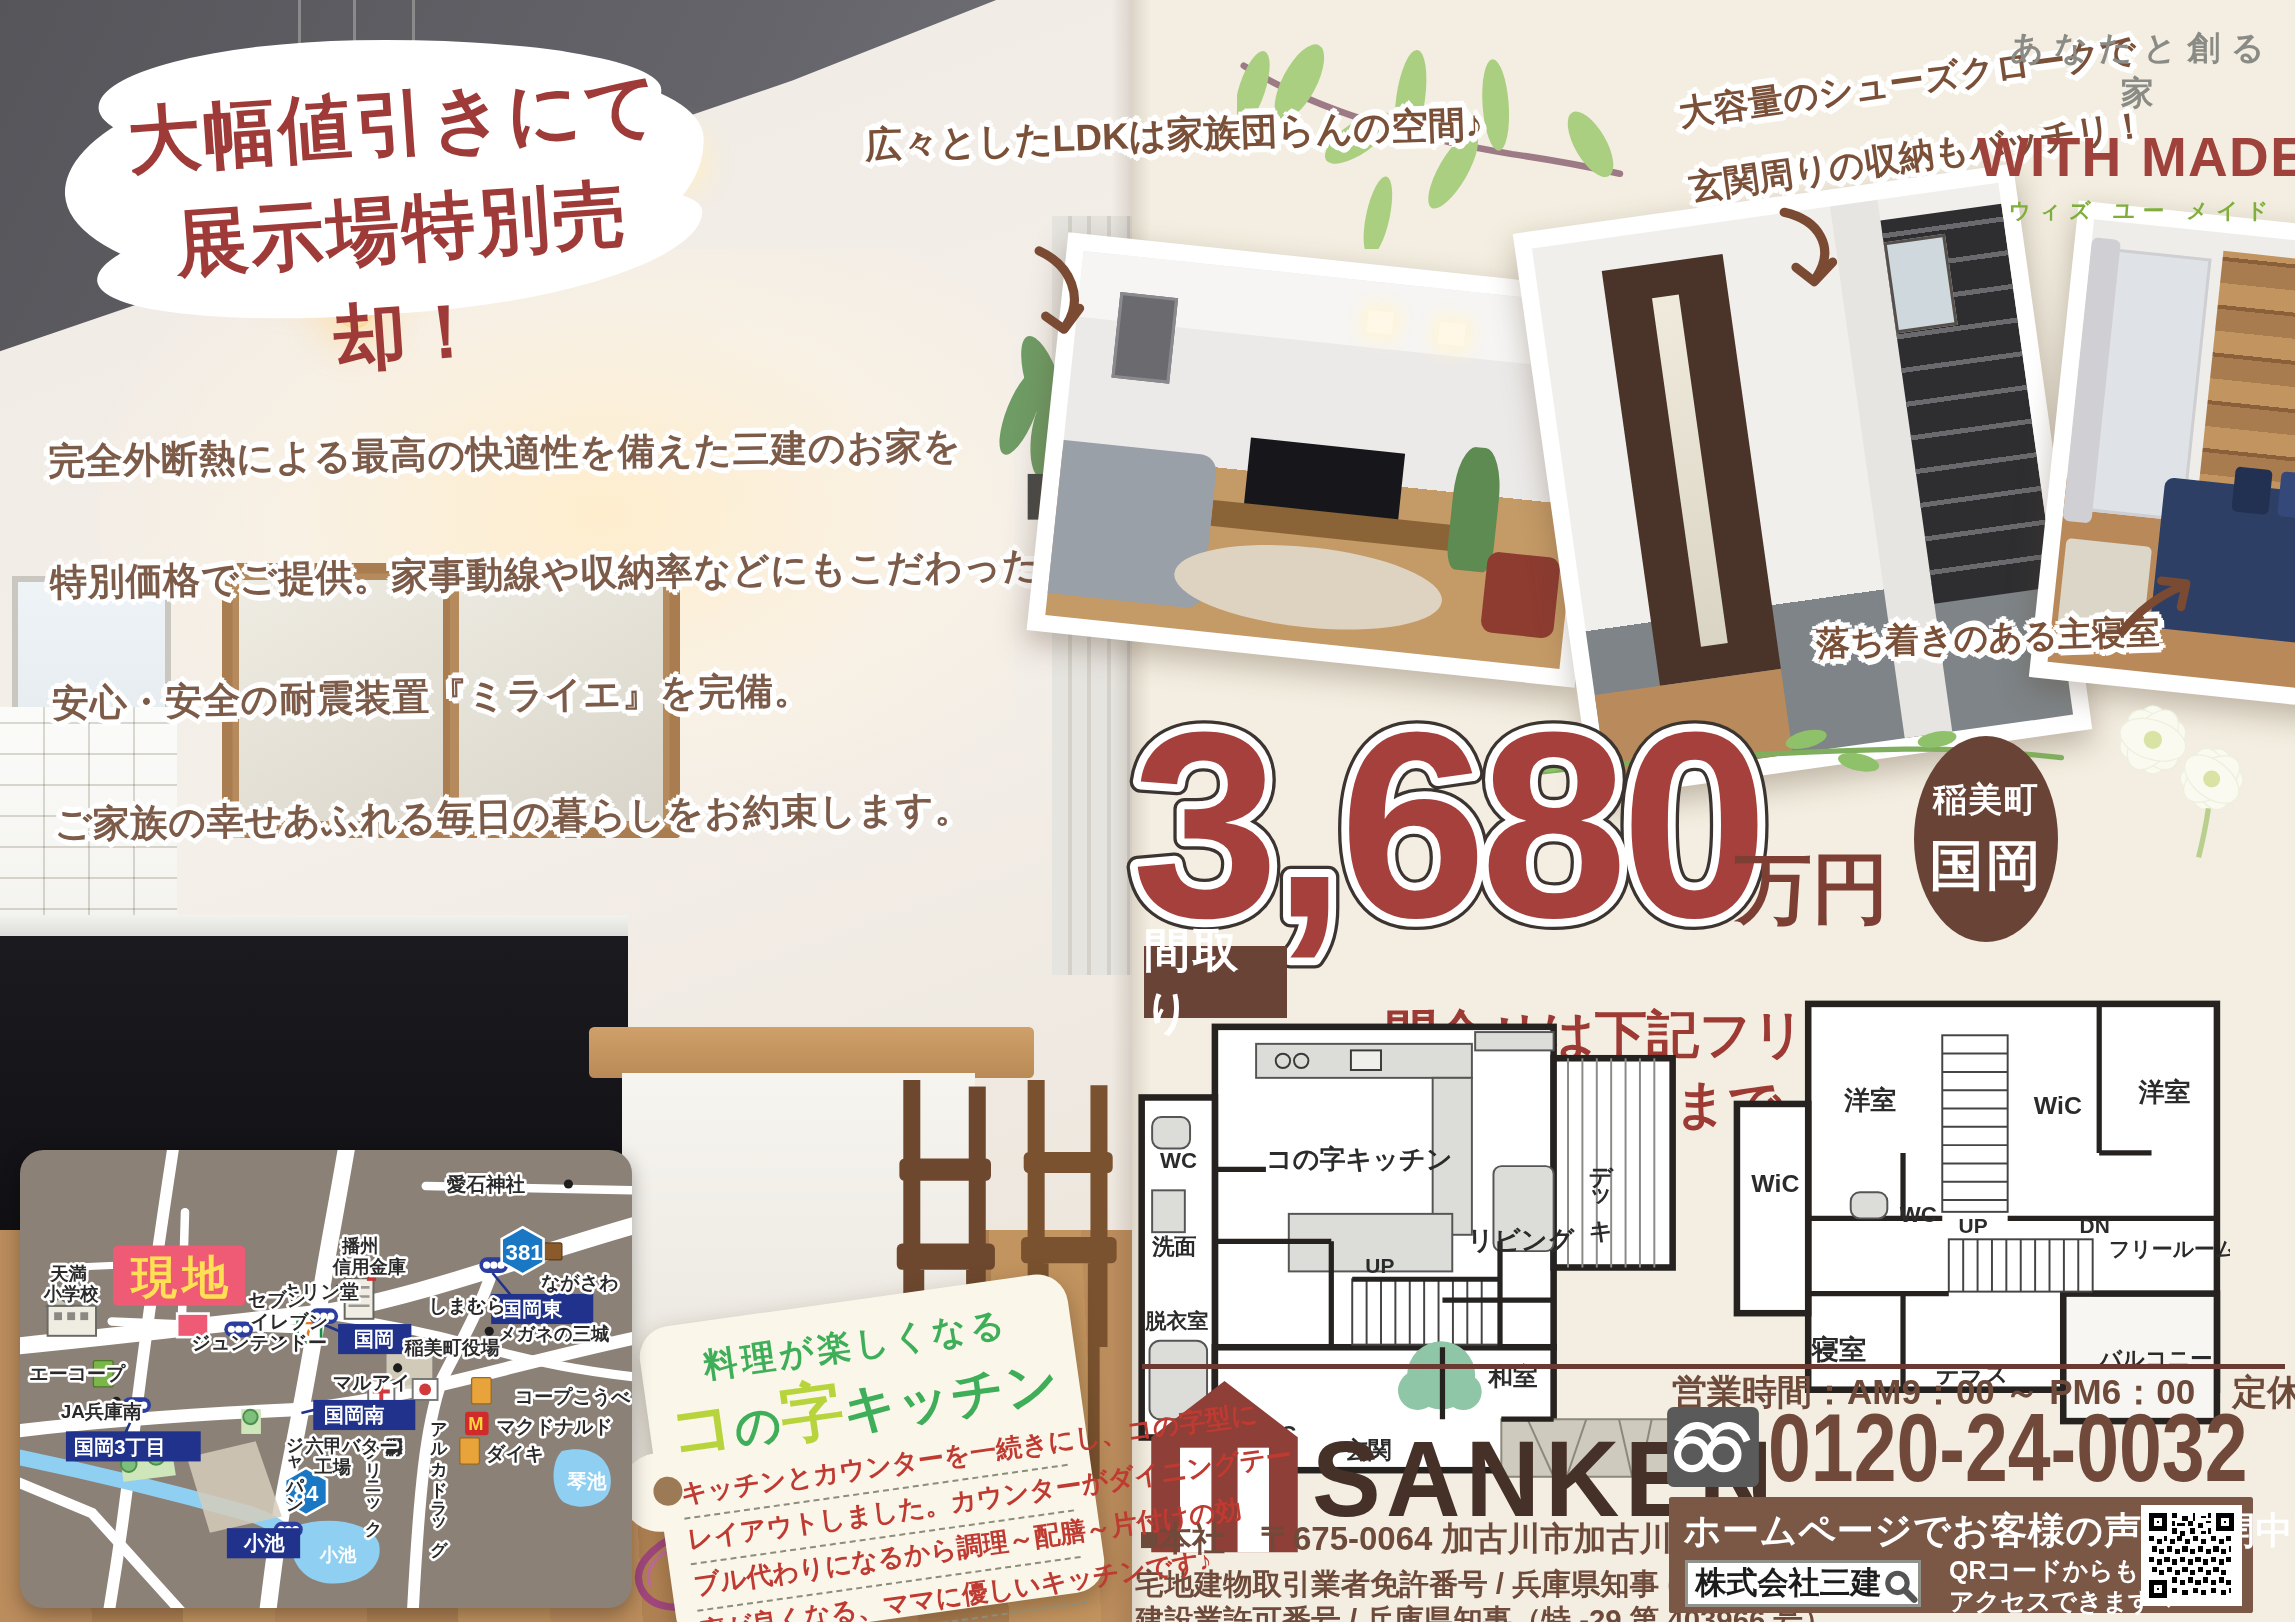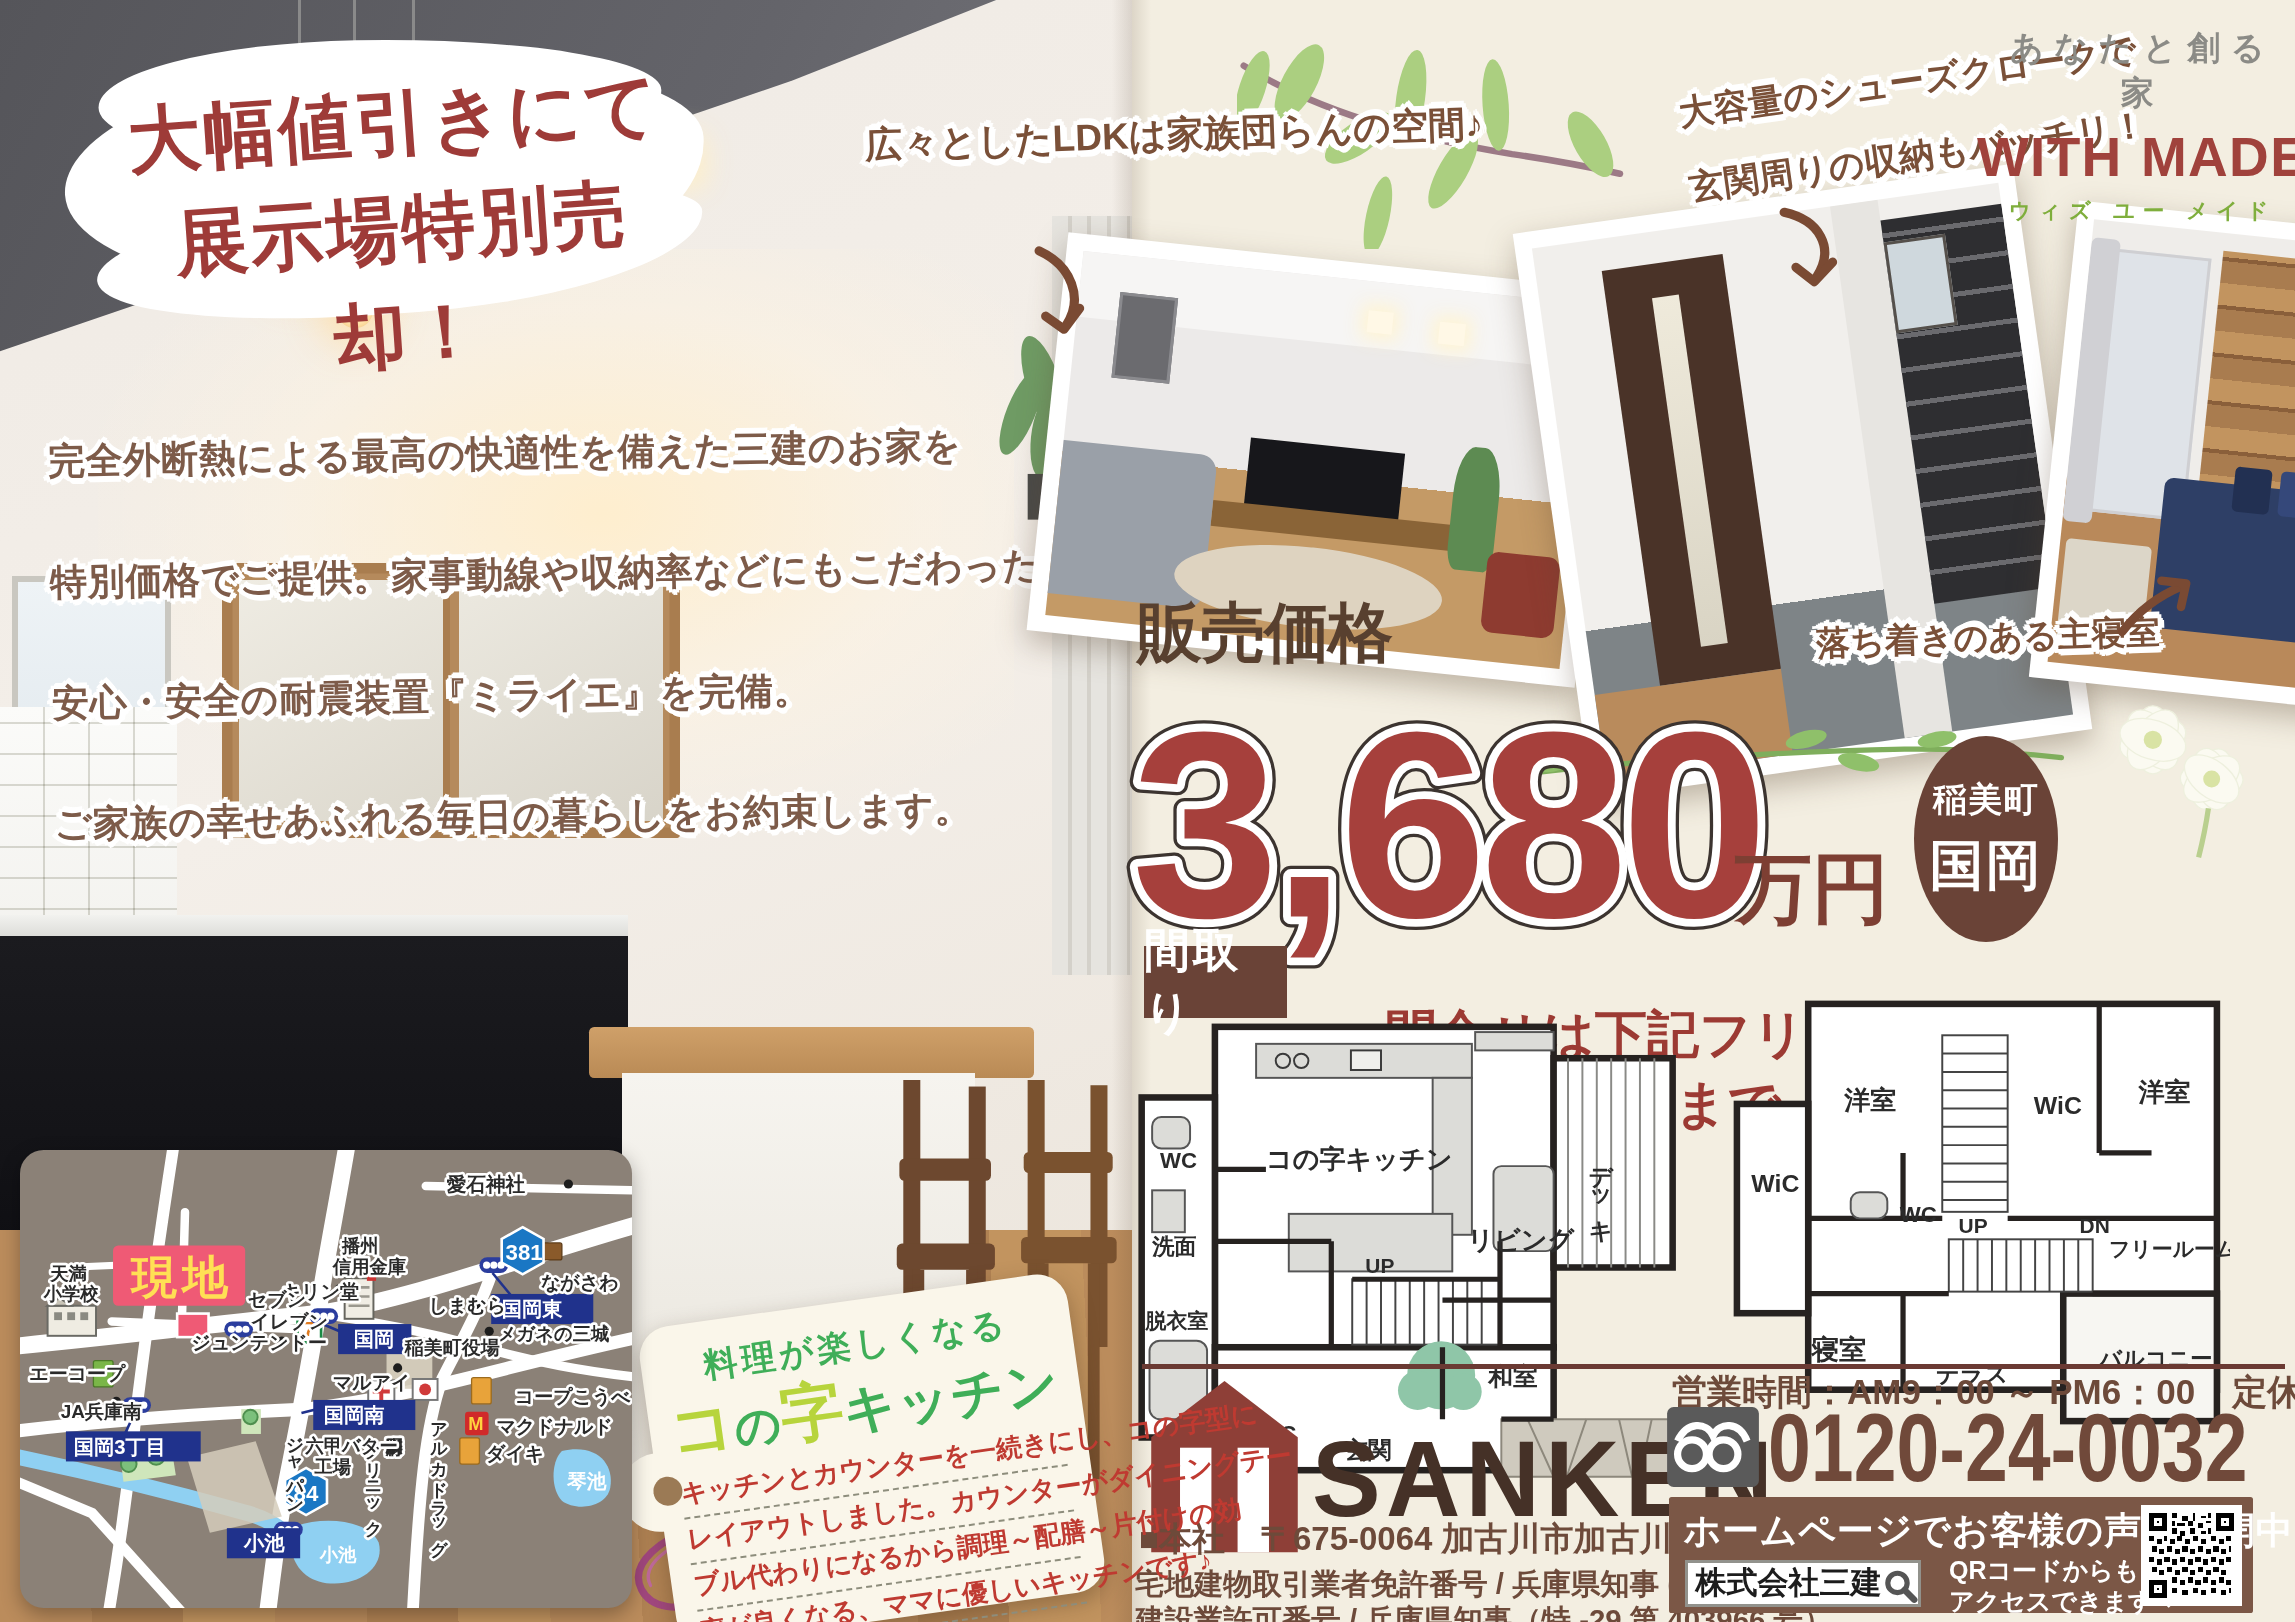--- a/index.html
+++ b/index.html
@@ -287,21 +287,20 @@
       <svg width="56" height="63" viewBox="0 0 86 96">
         <circle cx="26" cy="12" r="9" fill="#7fae3c"></circle>
           <circle cx="62" cy="12" r="9" fill="#7fae3c"></circle>
         <path d="M14,28 v22 a30,30 0 0 0 60,0 v-22" stroke="#7fae3c" stroke-width="17" fill="none" stroke-linecap="round"></path>
       </svg>
       <span style="color:#a0423c;font-size:55px;font-weight:900;letter-spacing:1.3px;">MADE</span>
     </div>
     <div style="margin-top:6.5px;color:#7fae3c;font-size:21.6px;font-weight:800;letter-spacing:7.9px;">ウィズ ユー メイド</div>
   </div>
 
-  <div id="price-label" class="abs">販売価格</div>
 
   <svg class="abs" style="left:1112px;top:661px;width:798px;height:308px;" viewBox="0 0 1220 470">
     <text x="30" y="390" font-size="405" font-weight="900" fill="none" stroke="#3c3430" stroke-width="34" stroke-linejoin="round" letter-spacing="-10">3,680</text>
     <text x="30" y="390" font-size="405" font-weight="900" fill="none" stroke="#ffffff" stroke-width="24" stroke-linejoin="round" letter-spacing="-10">3,680</text>
     <text x="30" y="390" font-size="405" font-weight="900" fill="#a6403c" letter-spacing="-10">3,680</text>
     <text x="952" y="388" font-size="118" font-weight="900" fill="#7d3f33">万円</text>
   </svg>
 
   <div id="badge" class="abs">
     <div class="b1">稲美町</div>

